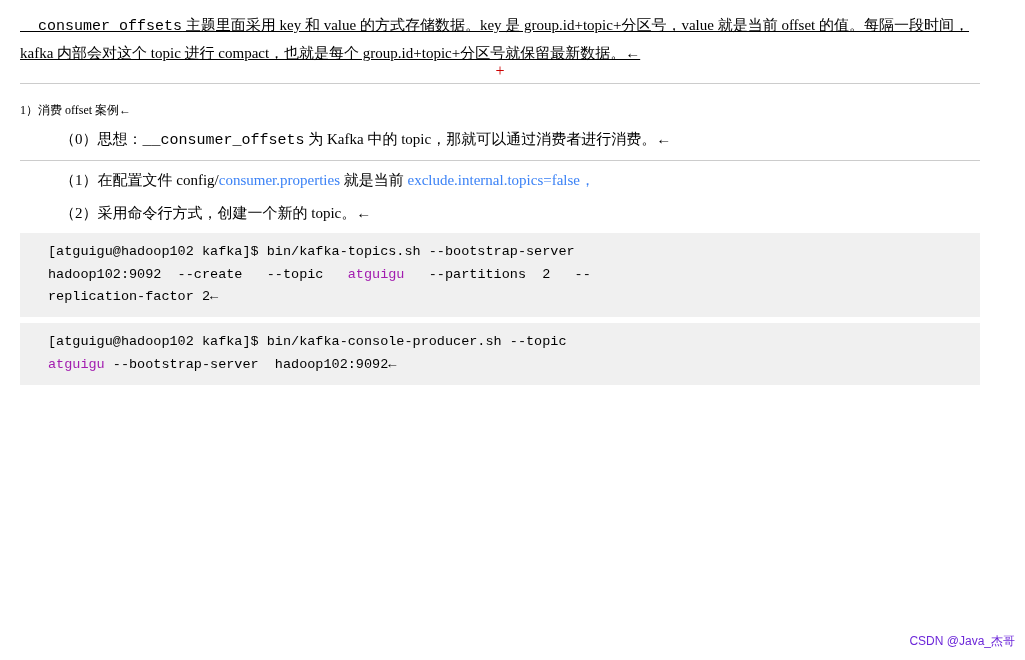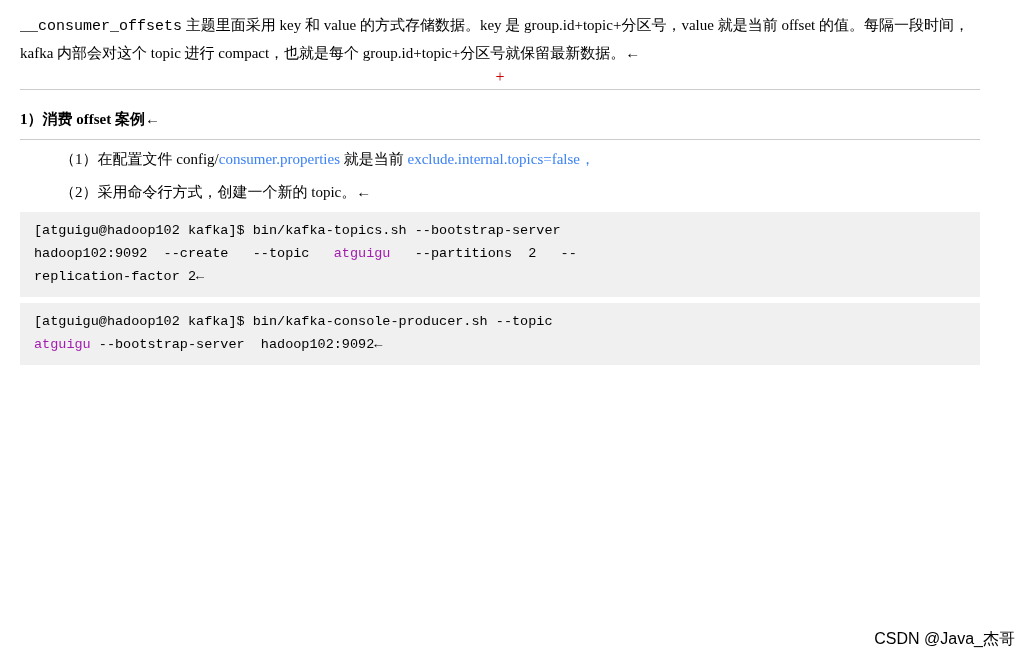--- a/index.html
+++ b/index.html
@@ -16,40 +16,40 @@
       min-height: 660px;
       overflow: hidden;
       position: relative;
     }
     .content-wrapper {
       padding: 12px 20px 12px 20px;
       max-width: 1000px;
     }
     .paragraph {
       line-height: 1.8;
-      margin-bottom: 6px;
       text-indent: 0;
+      text-decoration: underline;
     }
     .paragraph-indented {
       line-height: 1.8;
       margin-bottom: 6px;
       padding-left: 40px;
     }
     .bold-heading {
-      font-weight: bold;
-      font-size: 15px;
+      font-weight: normal;
+      font-size: 12px;
       line-height: 1.8;
       margin-bottom: 4px;
       margin-top: 16px;
     }
     .code-block {
       background-color: #f0f0f0;
       font-family: "Courier New", Courier, monospace;
       font-size: 13.5px;
-      padding: 8px 14px;
+      padding: 8px 28px;
       margin: 4px 0 6px 0;
       line-height: 1.7;
       white-space: pre-wrap;
       word-break: break-all;
     }
     .red-text {
       color: #3b82f6;
     }
     .orange-red-text {
       color: #a21caf;
@@ -64,22 +64,22 @@
       font-size: 16px;
       display: block;
       text-align: center;
       line-height: 1;
       margin: -4px 0 -2px 0;
     }
     .watermark {
       position: fixed;
       bottom: 10px;
       right: 10px;
-      font-size: 16px;
-      color: #000000;
+      font-size: 12px;
+      color: #6d28d9;
       font-family: Arial, sans-serif;
       text-align: right;
     }
     .inline-code {
       font-family: "Courier New", Courier, monospace;
     }
   </style>
 </head>
 <body>
 
@@ -92,20 +92,23 @@
   </div>
 
   <span class="plus-sign">+</span>
 
   <hr class="divider">
 
   <div class="bold-heading">
     <span>1）消费 offset 案例←</span>
   </div>
 
+  <div class="paragraph-indented">
+    <span>（0）思想：</span><span class="inline-code">__consumer_offsets</span><span> 为 Kafka 中的 topic，那就可以通过消费者进行消费。←</span>
+  </div>
 
   <hr class="divider">
 
   <div class="paragraph-indented">
     <span>（1）在配置文件 config/</span><span class="red-text">consumer.properties</span><span> 就是当前 </span><span class="red-text">exclude.internal.topics=false，</span>
   </div>
 
   <div class="paragraph-indented">
     <span>（2）采用命令行方式，创建一个新的 topic。←</span>
   </div>

